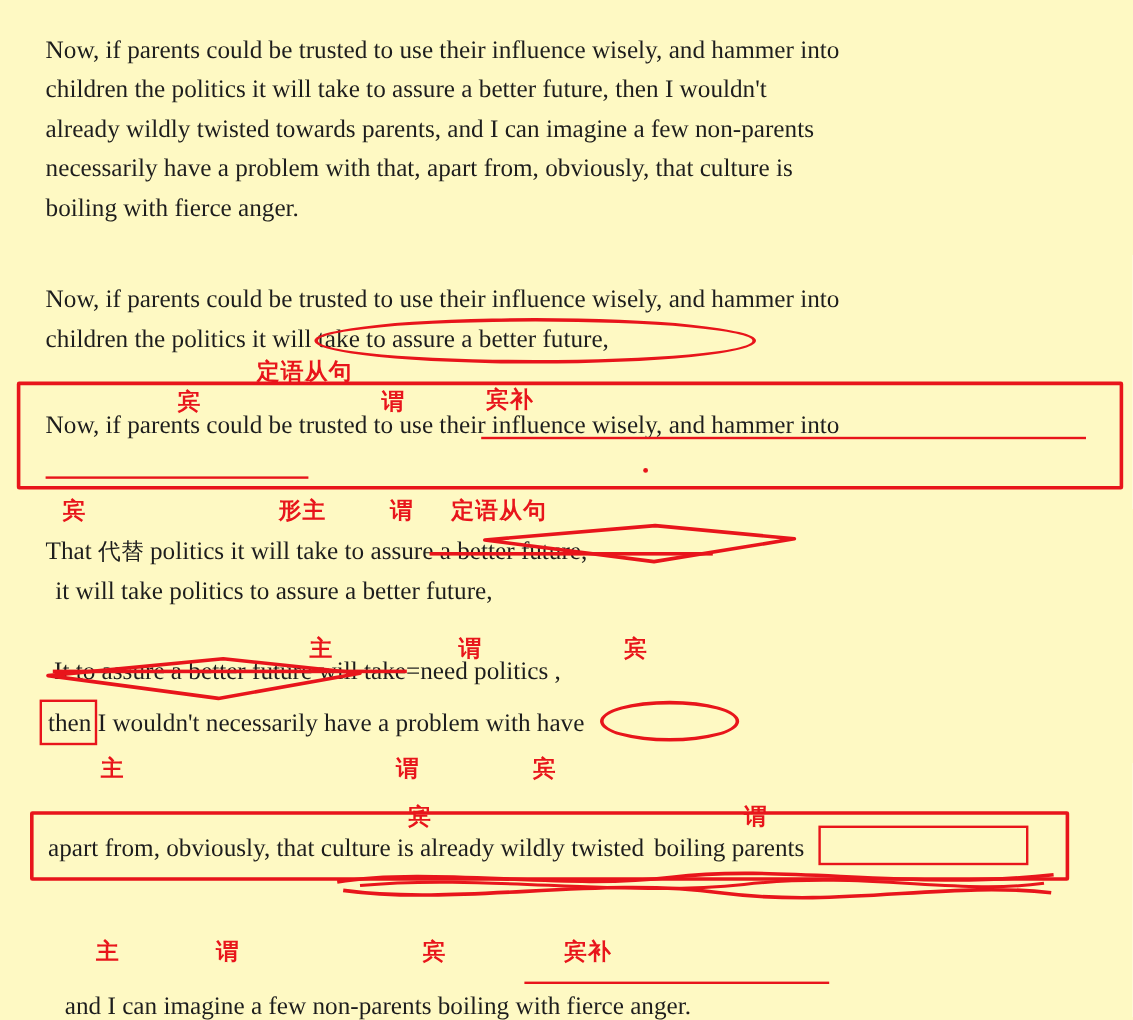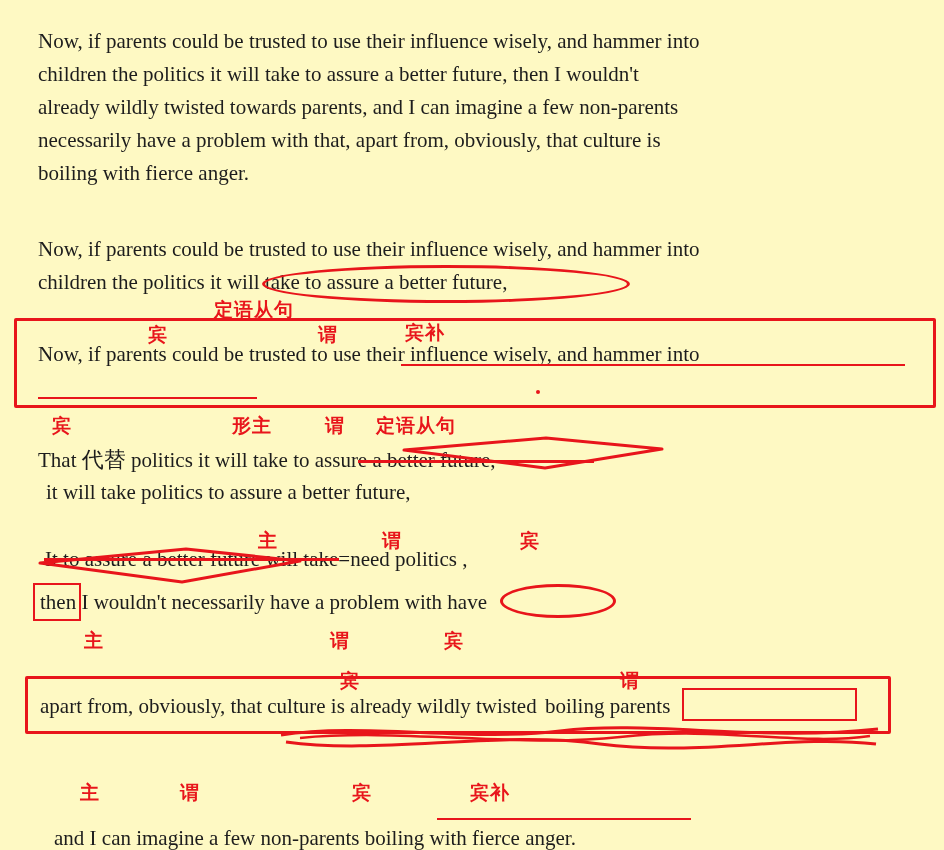--- a/index.html
+++ b/index.html
@@ -110,21 +110,21 @@
   </div>
 
   <div class="para" style="left:38px; top:338px; width:868px;">
     <div class="just-line">
       <span>Now, if parents could be trusted to use their influence wisely, and hammer into</span>
     </div>
   </div>
 
   <div class="para" style="left:38px; top:443px;">
     <span>That</span>
-    <span style="font-family:'DejaVu Sans',sans-serif; font-size:22px;">代替</span>
+    <span style="font-family:'DejaVu Sans',sans-serif; font-size:19px;">代替</span>
     <span>politics it will take to assure a better future,</span>
   </div>
   <div class="para" style="left:46px; top:476px;">
     <span>it will take politics to assure a better future,</span>
   </div>
 
   <div class="para" style="left:45px; top:543px;">
     <span>It</span>
     <span>to assure a better future</span>
     <span>will take=need politics ,</span>

